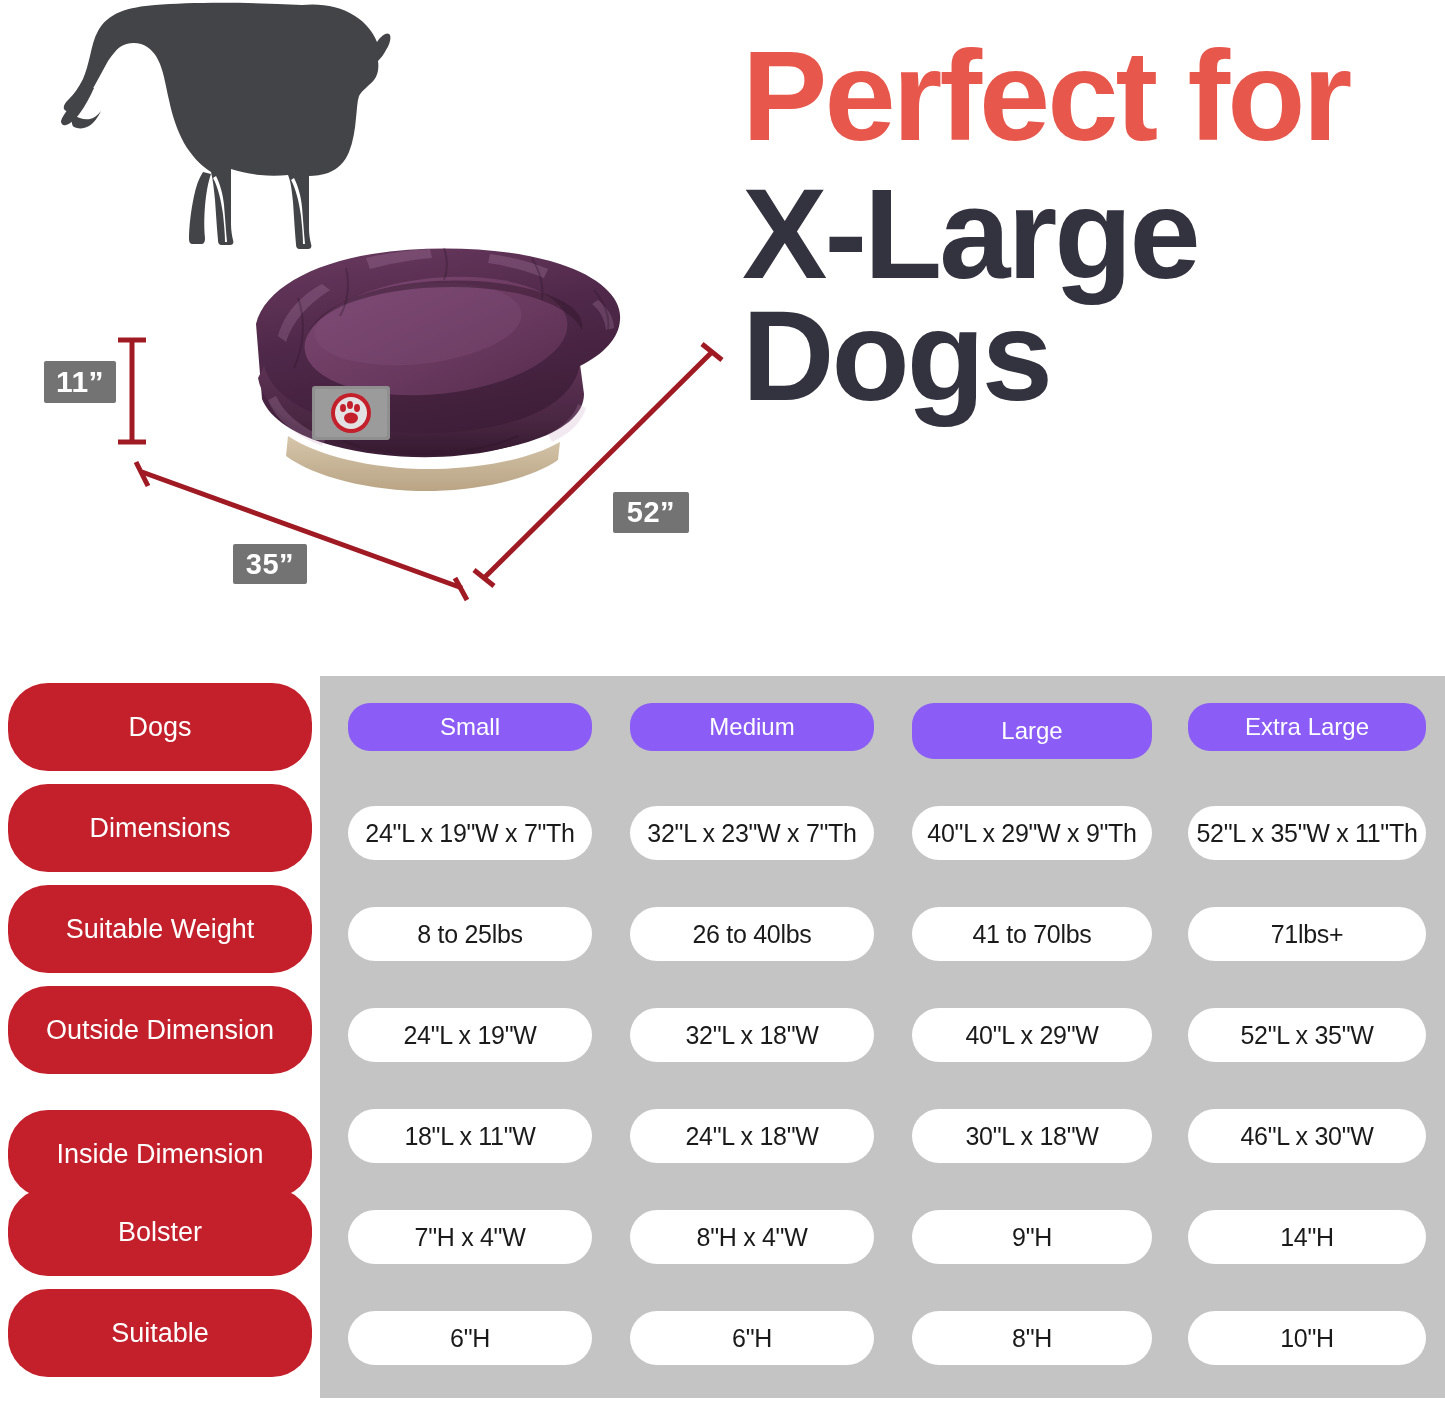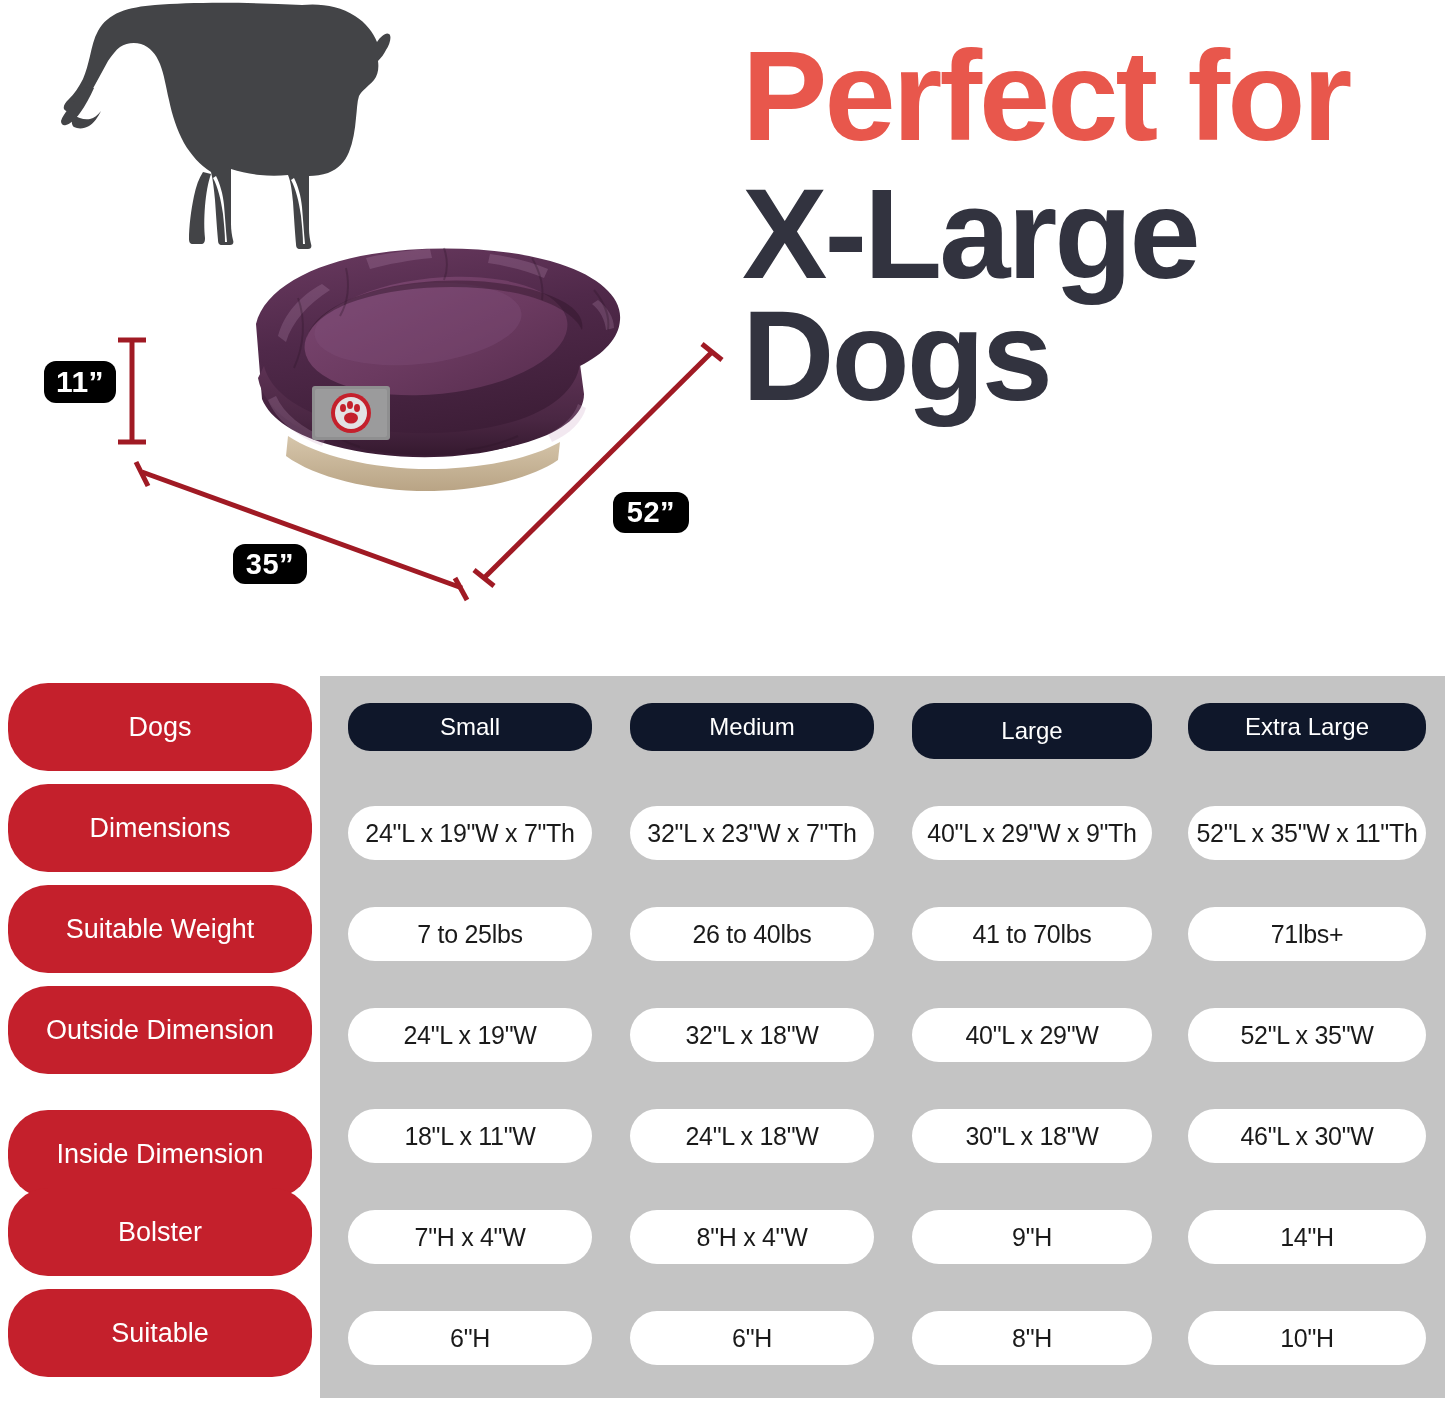--- a/index.html
+++ b/index.html
@@ -33,29 +33,29 @@
   
   #bed-figure {
     position: absolute;
     left: 160px; top: 228px;
     width: 500px; height: 305px;
   }
 
   
   .dim-label {
     position: absolute;
-    background: #000000;
+    background: #737373;
     color: #ffffff;
     font-weight: bold;
     font-family: "Liberation Sans", sans-serif;
     letter-spacing: 0.5px;
     display: flex;
     align-items: center;
     justify-content: center;
-    border-radius: 12px;
+    border-radius: 2px;
     line-height: 1;
   }
   #dim-11 { left: 44px;  top: 361px; width: 72px;  height: 42px; font-size: 30px; }
   #dim-35 { left: 233px; top: 544px; width: 74px;  height: 40px; font-size: 29px; }
   #dim-52 { left: 613px; top: 492px; width: 76px;  height: 41px; font-size: 29px; }
 
   #dim-lines {
     position: absolute;
     left: 0; top: 0;
     width: 1445px; height: 655px;
@@ -121,21 +121,21 @@
     font-size: 27px;
     font-weight: normal;
     font-family: "Liberation Sans", sans-serif;
     box-sizing: border-box;
     padding: 0 6px;
     white-space: nowrap;
   }
 
   .head-cell {
     position: absolute;
-    background: #0f172a;
+    background: #8b5cf6;
     color: #ffffff;
     border-radius: 22px;
     display: flex;
     align-items: center;
     justify-content: center;
     font-size: 24px;
     font-family: "Liberation Sans", sans-serif;
     white-space: nowrap;
     box-sizing: border-box;
   }
@@ -325,21 +325,21 @@
   <div class="head-cell" style="left:348px; top:48px;  width:244px; height:48px;">Small</div>
   <div class="head-cell" style="left:630px; top:48px;  width:244px; height:48px;">Medium</div>
   <div class="head-cell" style="left:912px; top:48px;  width:240px; height:56px;">Large</div>
   <div class="head-cell" style="left:1188px; top:48px; width:238px; height:48px;">Extra Large</div>
 
   <div class="data-cell" style="left:348px;  top:151px; width:244px; height:54px;">24"L x 19"W x 7"Th</div>
   <div class="data-cell" style="left:630px;  top:151px; width:244px; height:54px;">32"L x 23"W x 7"Th</div>
   <div class="data-cell" style="left:912px;  top:151px; width:240px; height:54px;">40"L x 29"W x 9"Th</div>
   <div class="data-cell" style="left:1188px; top:151px; width:238px; height:54px;">52"L x 35"W x 11"Th</div>
 
-  <div class="data-cell" style="left:348px;  top:252px; width:244px; height:54px;">7 to 25lbs</div>
+  <div class="data-cell" style="left:348px;  top:252px; width:244px; height:54px;">8 to 25lbs</div>
   <div class="data-cell" style="left:630px;  top:252px; width:244px; height:54px;">26 to 40lbs</div>
   <div class="data-cell" style="left:912px;  top:252px; width:240px; height:54px;">41 to 70lbs</div>
   <div class="data-cell" style="left:1188px; top:252px; width:238px; height:54px;">71lbs+</div>
 
   <div class="data-cell" style="left:348px;  top:353px; width:244px; height:54px;">24"L x 19"W</div>
   <div class="data-cell" style="left:630px;  top:353px; width:244px; height:54px;">32"L x 18"W</div>
   <div class="data-cell" style="left:912px;  top:353px; width:240px; height:54px;">40"L x 29"W</div>
   <div class="data-cell" style="left:1188px; top:353px; width:238px; height:54px;">52"L x 35"W</div>
 
   <div class="data-cell" style="left:348px;  top:454px; width:244px; height:54px;">18"L x 11"W</div>

